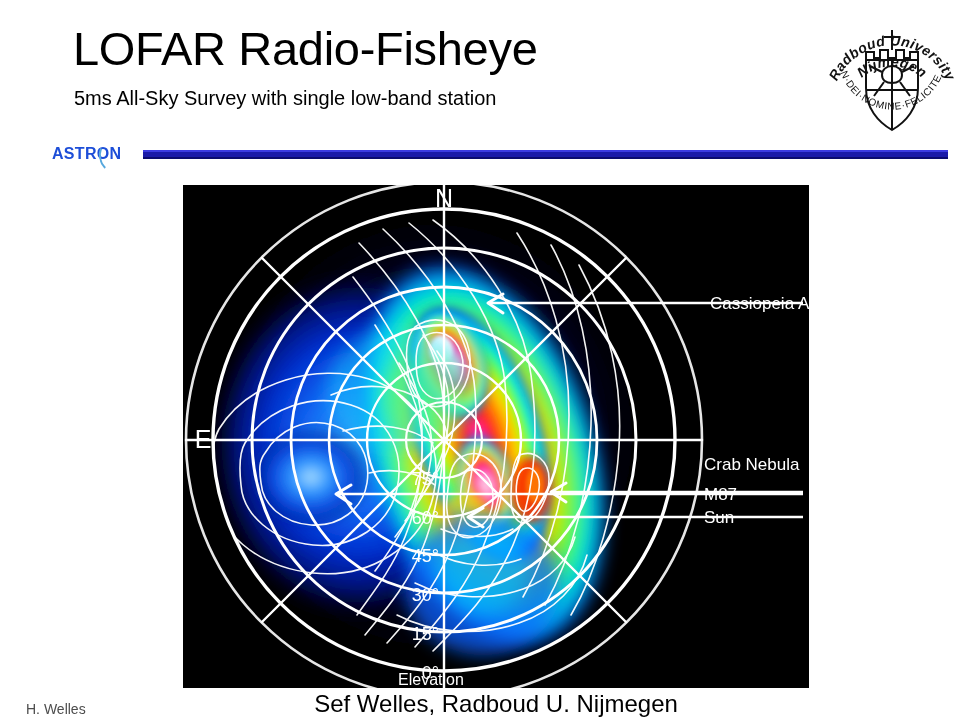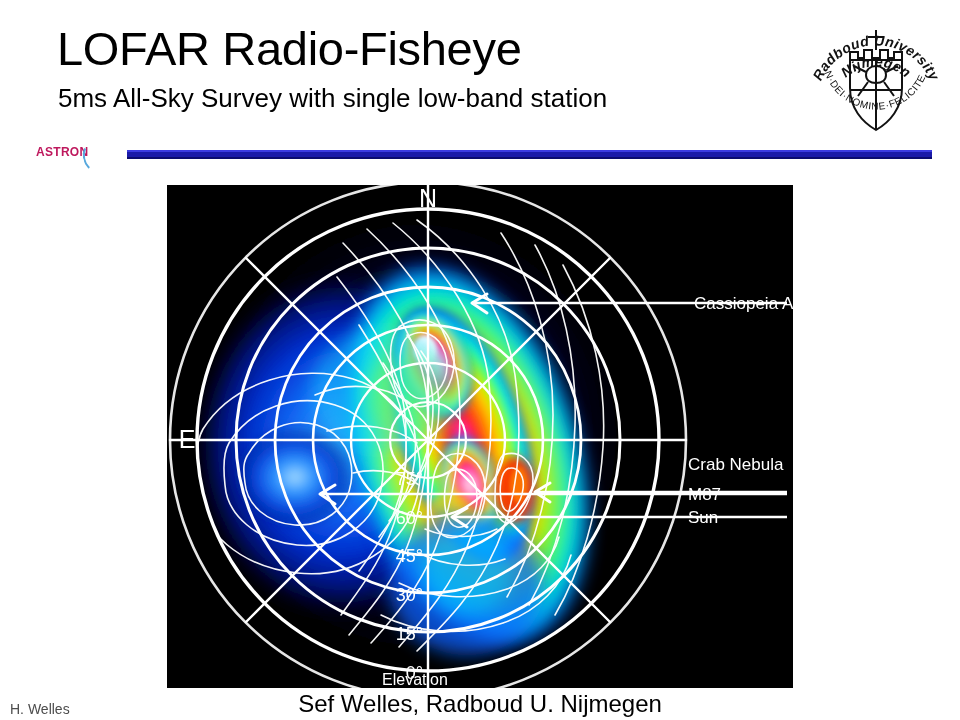--- a/index.html
+++ b/index.html
@@ -5,48 +5,48 @@
 <style>
   html,body{margin:0;padding:0;}
   body{
     width:960px;height:720px;
     background:#ffffff;
     font-family:"Liberation Sans", sans-serif;
     position:relative;
     overflow:hidden;
     -webkit-font-smoothing:antialiased;
   }
-  .slide{position:absolute;left:0;top:0;width:820px;height:720px;}
+  .slide{position:absolute;left:16px;top:0;width:820px;height:720px;}
 
   
   #slide-title{
     position:absolute; left:57px; top:22px;
     font-size:47px; line-height:54px;
     font-weight:400; color:#000000;
     letter-spacing:-0.3px;
     white-space:nowrap;
     font-family:"Liberation Sans", sans-serif;
   }
   #slide-subtitle{
     position:absolute; left:58px; top:83px;
-    font-size:26px; line-height:30px;
+    font-size:20px; line-height:30px;
     font-weight:400; color:#000000;
     white-space:nowrap;
     font-family:"Liberation Sans", sans-serif;
   }
 
   
   #astron-logo{
     position:absolute; left:36px; top:144px;
     width:92px; height:22px;
   }
   #astron-wordmark{
     position:absolute; left:0; top:1px;
-    font-size:12px; font-weight:bold;
-    color:#be185d; letter-spacing:0.3px;
+    font-size:16px; font-weight:bold;
+    color:#1d4ed8; letter-spacing:0.3px;
     font-family:"Liberation Sans", sans-serif;
     white-space:nowrap;
   }
   #astron-arc{
     position:absolute; left:47px; top:-1px;
     width:16px; height:24px;
     border:2px solid #57a8dd;
     border-radius:50%;
     border-top-color:transparent;
     border-bottom-color:transparent;

